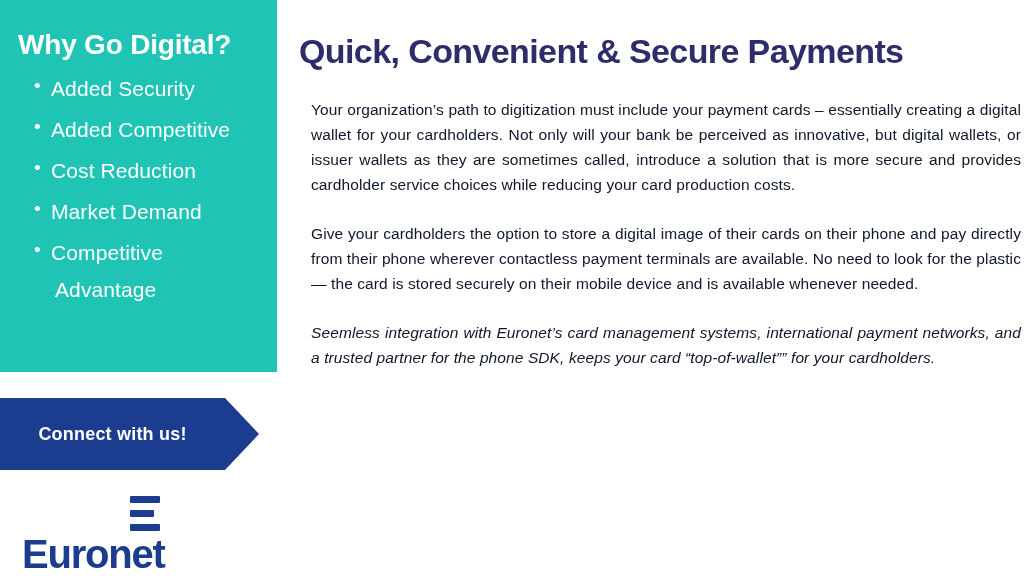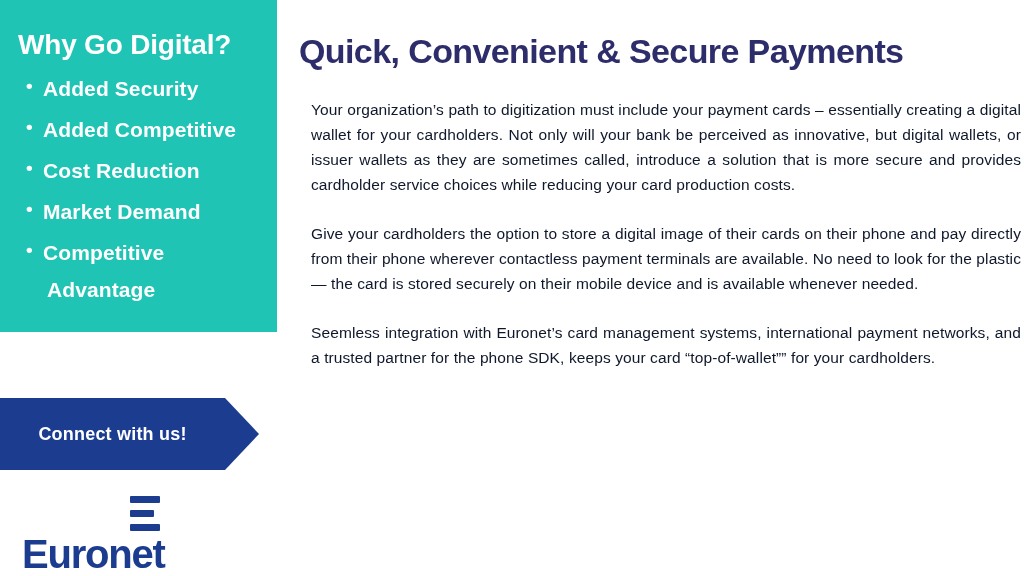--- a/index.html
+++ b/index.html
@@ -26,38 +26,37 @@
     left: 0;
     top: 0;
     width: 277px;
     height: 576px;
   }
   .teal-panel {
     position: absolute;
     left: 0;
     top: 0;
     width: 277px;
-    height: 332px;
+    height: 372px;
     background: #1fc4b4;
     box-sizing: border-box;
     padding: 30px 18px 0 18px;
   }
   .teal-title {
     color: #ffffff;
     font-size: 28px;
     font-weight: bold;
     letter-spacing: -0.2px;
     margin: 0 0 16px 0;
     line-height: 1.1;
   }
   .bullet-list {
     list-style: none;
-    margin: 8px;
+    margin: 16px;
     padding: 0;
-    font-weight: bold;
   }
   .bullet-item {
     color: #ffffff;
     font-size: 21px;
     line-height: 1.1;
     margin-bottom: 18px;
     position: relative;
     padding-left: 17px;
     letter-spacing: 0.1px;
   }
@@ -176,21 +175,21 @@
     color: #0f172a;
     font-size: 15.5px;
     line-height: 25px;
     text-align: justify;
     margin: 12px;
     width: 710px;
     letter-spacing: 0.1px;
   }
   .p1 { margin-top: 27px; }
   .p2 { margin-top: 24px; }
-  .p3 { margin-top: 24px; }
+  .p3 { margin-top: 24px; font-style: italic; }
   .p4 { margin-top: 24px; }
 </style>
 </head>
 <body>
 
 <div class="page">
 
   <div class="left-col">
 
     <div class="teal-panel">

